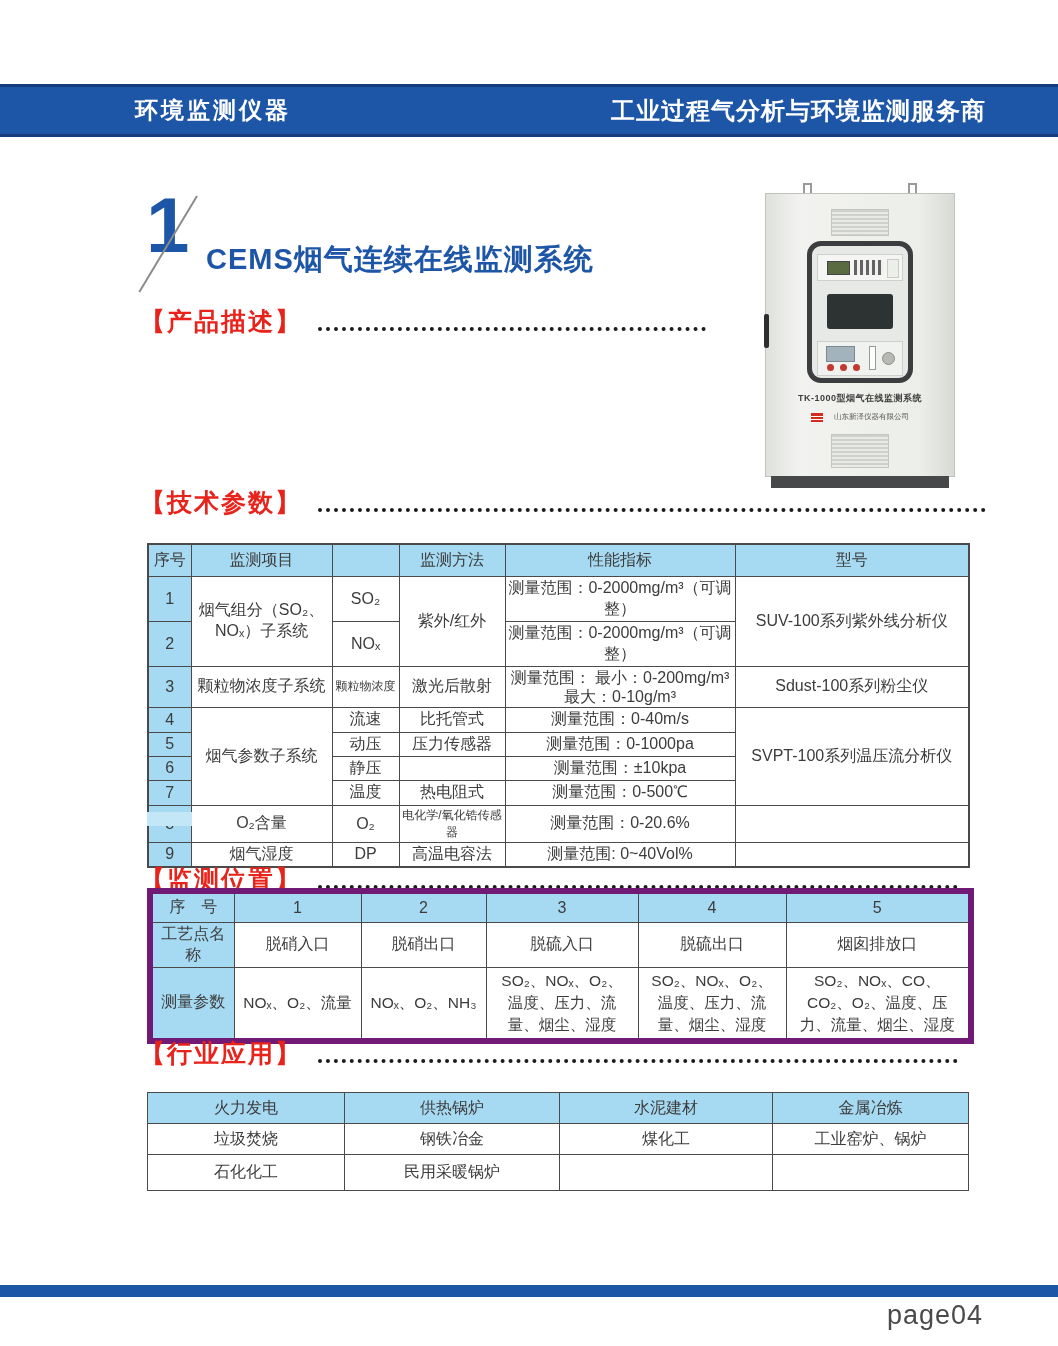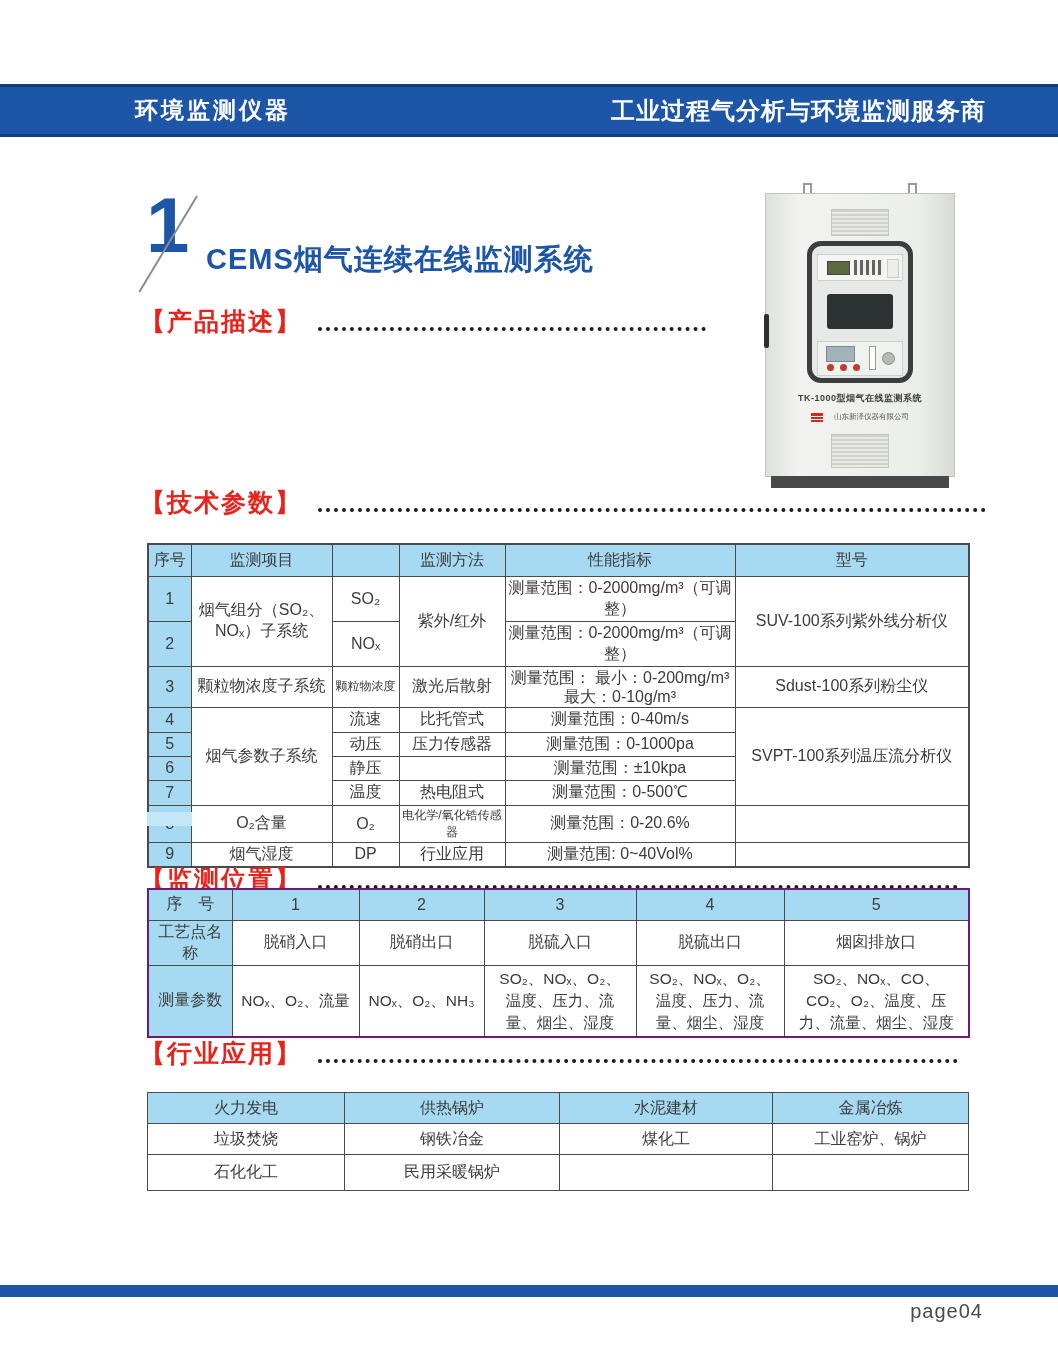--- a/index.html
+++ b/index.html
@@ -6,21 +6,21 @@
   #page{position:relative;width:1058px;height:1346px;background:#ffffff;overflow:hidden;
         font-family:"Liberation Sans",sans-serif;color:#3c3c3c;}
 
   
   .topbar{position:absolute;left:0;top:84px;width:1058px;height:53px;background:#1d55a7;
           border-top:3px solid #143c7c;border-bottom:3px solid #143c7c;box-sizing:border-box;
           display:flex;align-items:center;justify-content:space-between;}
   .topbar .lt{margin-left:135px;color:#fff;font-size:23px;font-weight:700;letter-spacing:3px;}
   .topbar .rt{margin-right:72px;color:#fff;font-size:24px;font-weight:700;letter-spacing:1px;}
   .botbar{position:absolute;left:0;top:1285px;width:1058px;height:12px;background:#1d55a7;}
-  .pagenum{position:absolute;right:75px;top:1300px;font-size:20px;color:#4a4a4a;letter-spacing:1px;}
+  .pagenum{position:absolute;right:75px;top:1300px;font-size:27px;color:#4a4a4a;letter-spacing:1px;}
 
   
   .secnum{position:absolute;left:146px;top:186px;font-size:78px;font-weight:700;color:#1d55a7;line-height:1;}
   .slash{position:absolute;left:196px;top:196px;width:2px;height:112px;background:#8b8b8b;
          transform:rotate(31deg);transform-origin:top center;}
   .sectitle{position:absolute;left:206px;top:240px;font-size:29px;font-weight:700;color:#1d55a7;letter-spacing:1px;}
 
   
   .sec{position:absolute;display:flex;align-items:flex-end;}
   .sec .hd{color:#e8231c;font-size:25px;font-weight:700;letter-spacing:2px;white-space:nowrap;}
@@ -39,21 +39,21 @@
   td{border:1px solid #4a4a4a;text-align:center;vertical-align:middle;padding:1px 2px;
      font-size:16px;color:#3c3c3c;overflow:hidden;box-sizing:border-box;}
   .bluebg{background:#a6daf2;}
   .small{font-size:12px;}
   .preline{white-space:pre-line;line-height:19px;}
   .tight{font-size:15.5px;line-height:22px;padding:2px 8px;}
 
   .tech-table{position:absolute;left:147px;top:543px;width:821px;border:2px solid #4a4a4a;}
   .tech-tab{position:absolute;left:147px;top:812px;width:45px;height:14px;background:#c3e7f7;}
 
-  .pos-table{position:absolute;left:147px;top:888px;width:821px;border:2px solid #701a75;}
+  .pos-table{position:absolute;left:147px;top:888px;width:821px;border:6px solid #701a75;}
   .ind-table{position:absolute;left:147px;top:1092px;width:821px;border:1px solid #4a4a4a;}
 
   
   .cabinet{position:absolute;left:753px;top:183px;width:214px;height:307px;}
   .cab-hook{position:absolute;top:0;width:9px;height:11px;border:2px solid #9a9a98;border-bottom:none;box-sizing:border-box;}
   .cab-body{position:absolute;left:12px;right:12px;top:10px;bottom:13px;
             background:linear-gradient(90deg,#dfe1dd,#f2f3f0 18%,#eceee9 82%,#d8dad6);
             border:1px solid #c0c2be;box-sizing:border-box;}
   .cab-handle{position:absolute;left:-2px;top:120px;width:5px;height:34px;background:#2e2e2e;border-radius:2px;}
   .vent{position:absolute;left:50%;transform:translateX(-50%);width:58px;
@@ -209,21 +209,21 @@
       <td>O₂含量</td>
       <td>O₂</td>
       <td class="small">电化学/氧化锆传感器</td>
       <td>测量范围：0-20.6%</td>
       <td></td>
     </tr>
     <tr style="height:24px">
       <td class="bluebg">9</td>
       <td>烟气湿度</td>
       <td>DP</td>
-      <td>行业应用</td>
+      <td>高温电容法</td>
       <td>测量范围: 0~40Vol%</td>
       <td></td>
     </tr>
   </tbody>
     </table>
   <div class="tech-tab"></div>
 
   <div class="sec" id="sec-pos">
     <span class="hd">【监测位置】</span>
     <span class="dots"></span>

